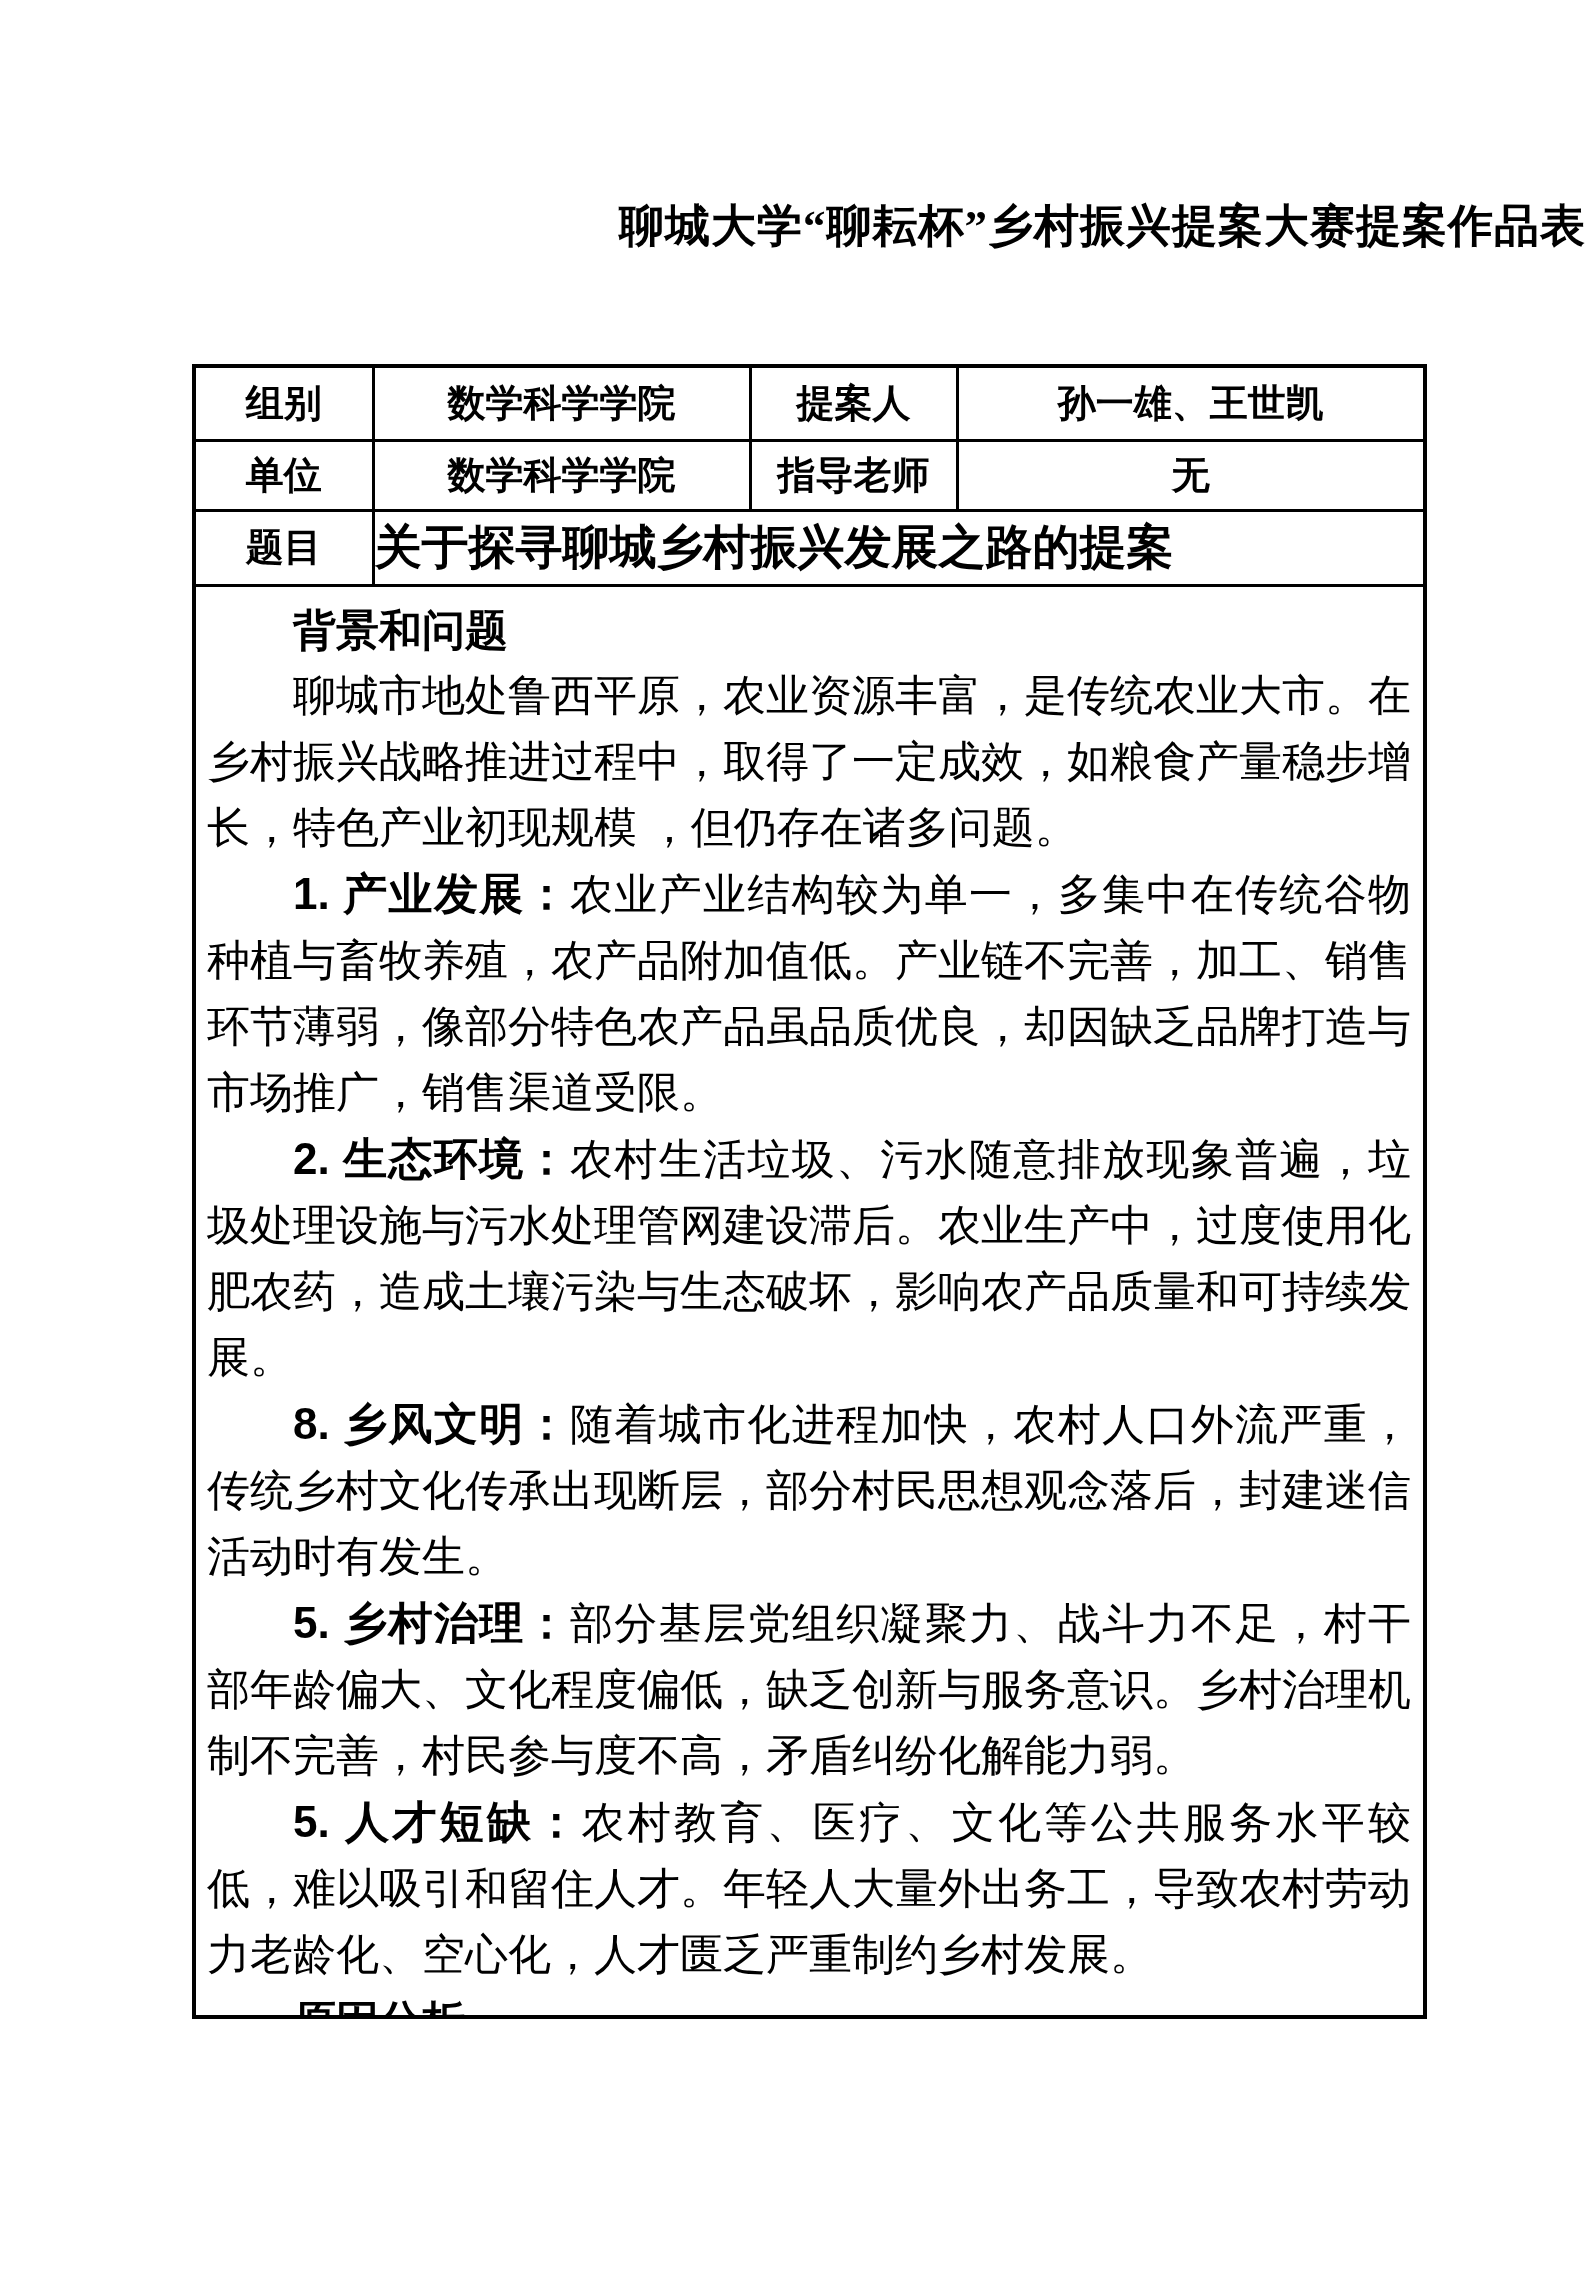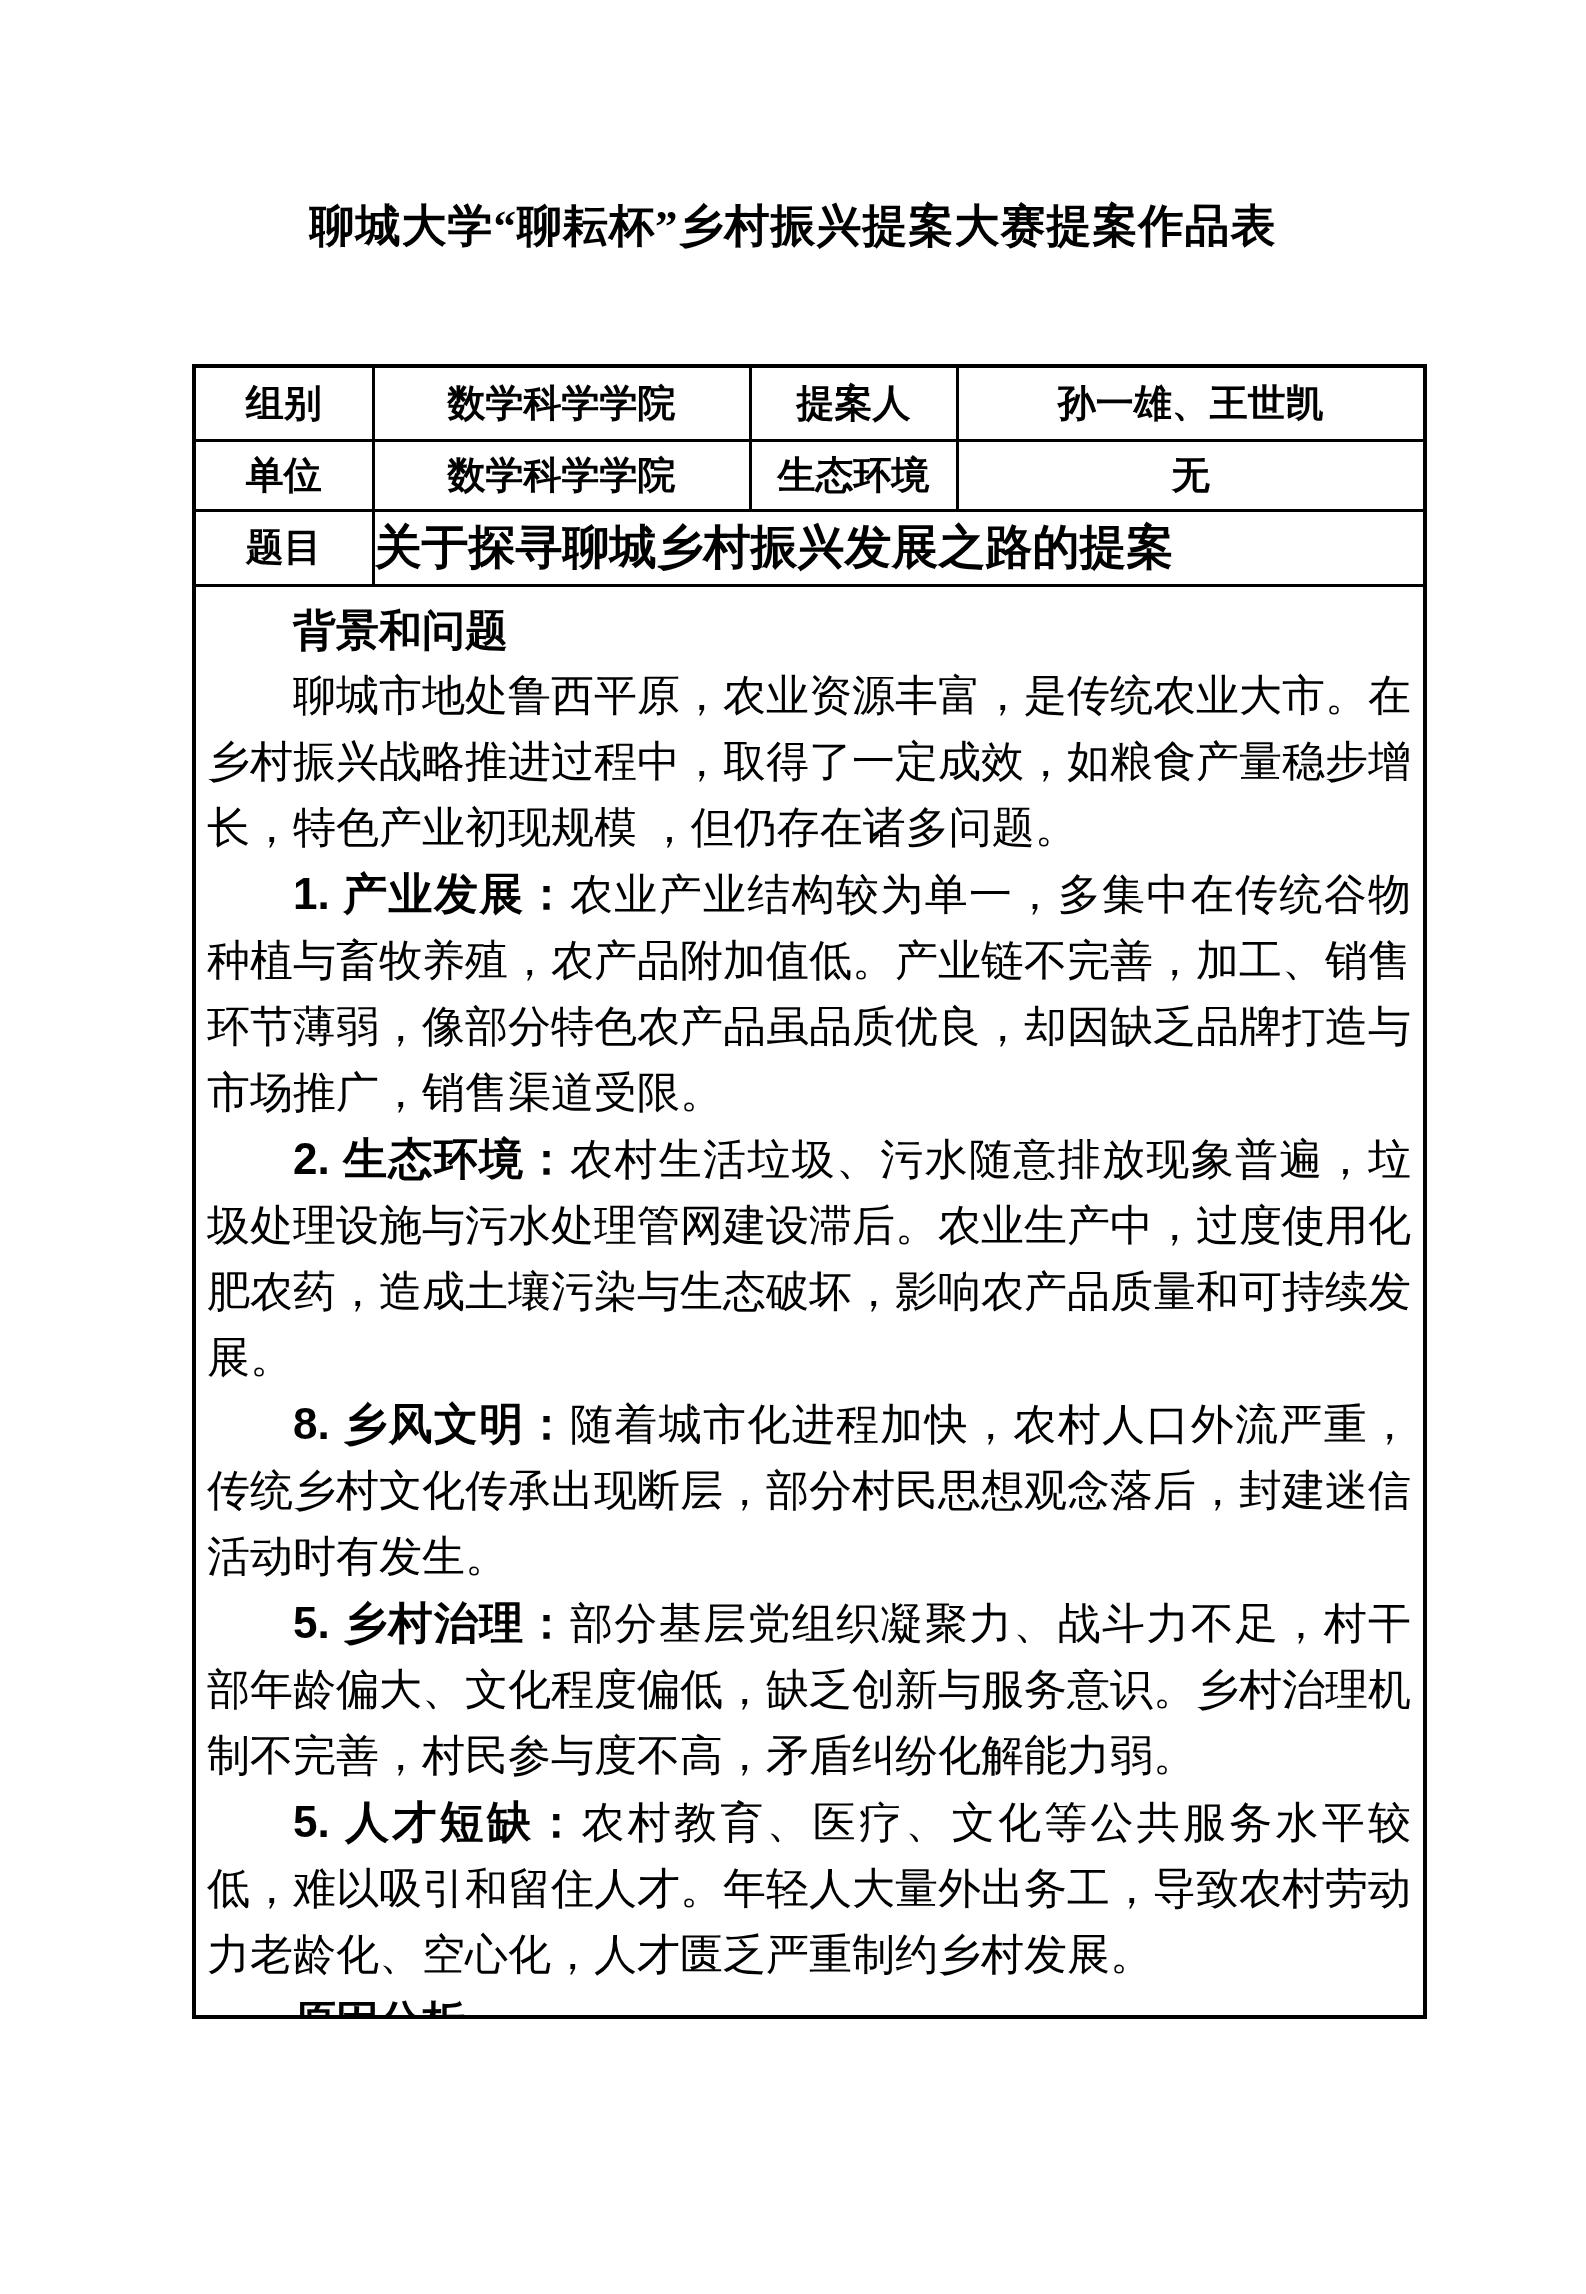--- a/index.html
+++ b/index.html
@@ -14,21 +14,21 @@
     background: #ffffff;
     color: #000000;
     font-family: "Liberation Serif", serif;
     overflow: hidden;
   }
   .doc-title {
     position: absolute;
     top: 196px;
     left: 0;
     width: 100%;
-    text-align: center;
+    text-align: right;
     font-family: "Liberation Serif", serif;
     font-weight: bold;
     font-size: 45px;
     line-height: 60px;
     margin: 0;
     letter-spacing: 1px;
   }
   table.form {
     position: absolute;
     left: 192px;
@@ -100,21 +100,21 @@
     <tbody>
         <tr style="height:74px">
       <th class="cell-label">组别</th>
       <td class="cell-value">数学科学学院</td>
       <th class="cell-label">提案人</th>
       <td class="cell-value">孙一雄、王世凯</td>
     </tr>
     <tr style="height:70px">
       <th class="cell-label">单位</th>
       <td class="cell-value">数学科学学院</td>
-      <th class="cell-label">生态环境</th>
+      <th class="cell-label">指导老师</th>
       <td class="cell-value">无</td>
     </tr>
     <tr style="height:75px">
       <th class="cell-label">题目</th>
       <td class="topic-value" colspan="3">关于探寻聊城乡村振兴发展之路的提案</td>
     </tr>
     <tr>
       <td class="body-cell" colspan="4">
         <div class="body-inner">
 

